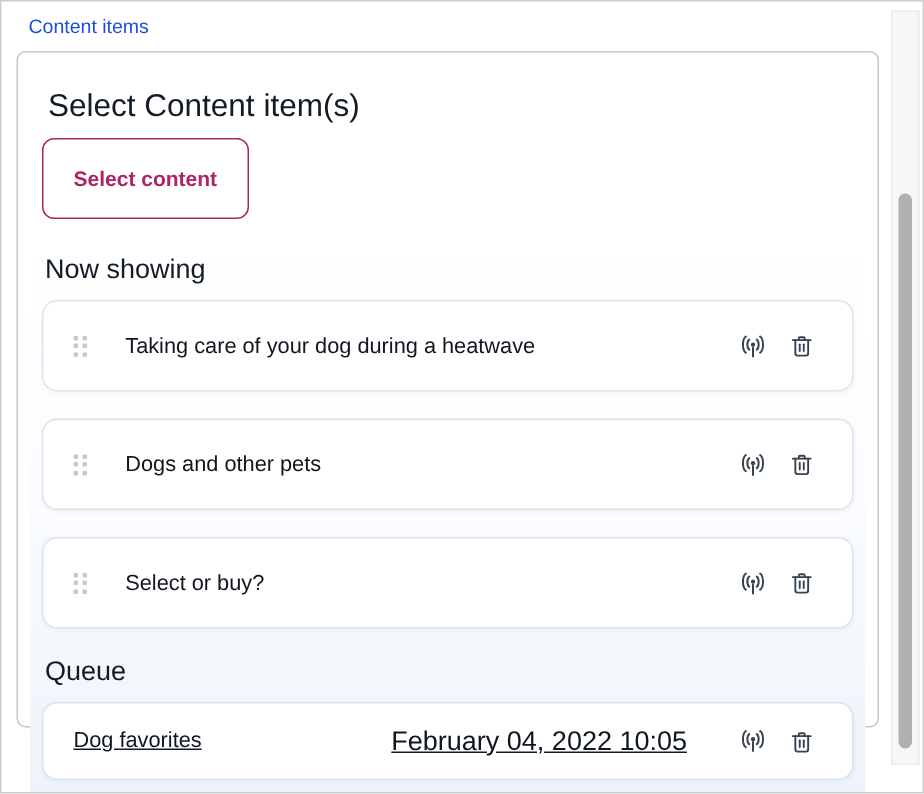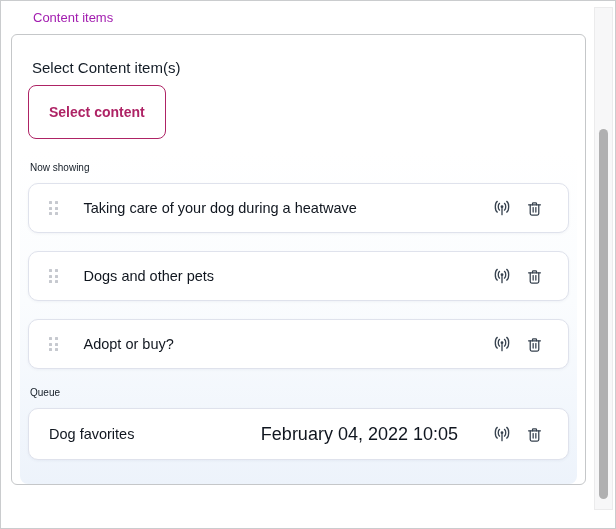--- a/index.html
+++ b/index.html
@@ -7,35 +7,35 @@
     width: 616px; height: 529px;
     box-sizing: border-box;
     background: #ffffff;
     border: 1px solid #caccce;
     font-family: "Liberation Sans", "DejaVu Sans", sans-serif;
     position: relative;
     overflow: hidden;
     color: #131c26;
   }
   .field-label {
-    padding: 9px 0 0 32px;
+    padding: 9px 0 0 18px;
     font-size: 13px;
-    color: #a21caf;
+    color: #1d4ed8;
   }
   .outer-card {
     margin: 9px 0 0 10px;
     width: 575px; height: 451px;
     box-sizing: border-box;
     border: 1px solid #c5c7c9;
     border-radius: 6px;
     padding: 24px 16px 0 16px;
     background: #ffffff;
   }
   .select-heading {
-    font-size: 15px;
+    font-size: 21px;
     margin: 0 0 9px 4px;
     color: #131c26;
   }
   .select-btn {
     display: inline-block;
     height: 54px;
     padding: 0 20px;
     background: #ffffff;
     border: 1px solid #ae2365;
     border-radius: 8px;
@@ -45,38 +45,38 @@
     font-family: inherit;
     cursor: pointer;
   }
   .lists-wrap {
     margin: 13px -8px 0 -8px;
     padding: 8px 8px 24px 8px;
     border-radius: 8px;
     background: linear-gradient(180deg, #ffffff 0%, #fafcfe 45%, #edf3fb 100%);
   }
   .section-label {
-    font-size: 10px;
+    font-size: 18px;
     margin: 2px 0 10px 2px;
     color: #131c26;
   }
   .section-label.queue { margin-top: 8px; }
   .row {
     box-sizing: border-box;
-    height: 50px;
+    height: 61px;
     border: 1px solid #dfe2ec;
     border-radius: 10px;
     background: #ffffff;
     box-shadow: 0 1px 3px rgba(30,50,90,0.05);
     display: flex;
     align-items: center;
     padding: 0 24px 0 20px;
     margin-bottom: 18px;
   }
-  .row.queue-row { height: 52px; margin-bottom: 0; }
+  .row.queue-row { height: 52px; margin-bottom: 0; text-decoration: underline; }
   .drag-handle {
     display: grid;
     grid-template-columns: repeat(2, 3px);
     grid-auto-rows: 3px;
     gap: 2.5px;
     margin-right: 26px;
     cursor: grab;
   }
   .drag-handle i {
     background: #c6c9cf;
@@ -191,21 +191,21 @@
 
     <div class="row">
       <span class="drag-handle">
           <i></i>
           <i></i>
           <i></i>
           <i></i>
           <i></i>
           <i></i>
         </span>
-      <span class="row-title">Adopt or buy?</span>
+      <span class="row-title">Select or buy?</span>
       <span class="icon-group">
         <button class="icon-btn">
             <svg width="20" height="20" viewBox="0 0 24 21">
               <use href="#ico-broadcast"></use>
             </svg>
           </button>
         <button class="icon-btn">
             <svg width="19" height="21" viewBox="0 0 24 23">
               <use href="#ico-trash"></use>
             </svg>

